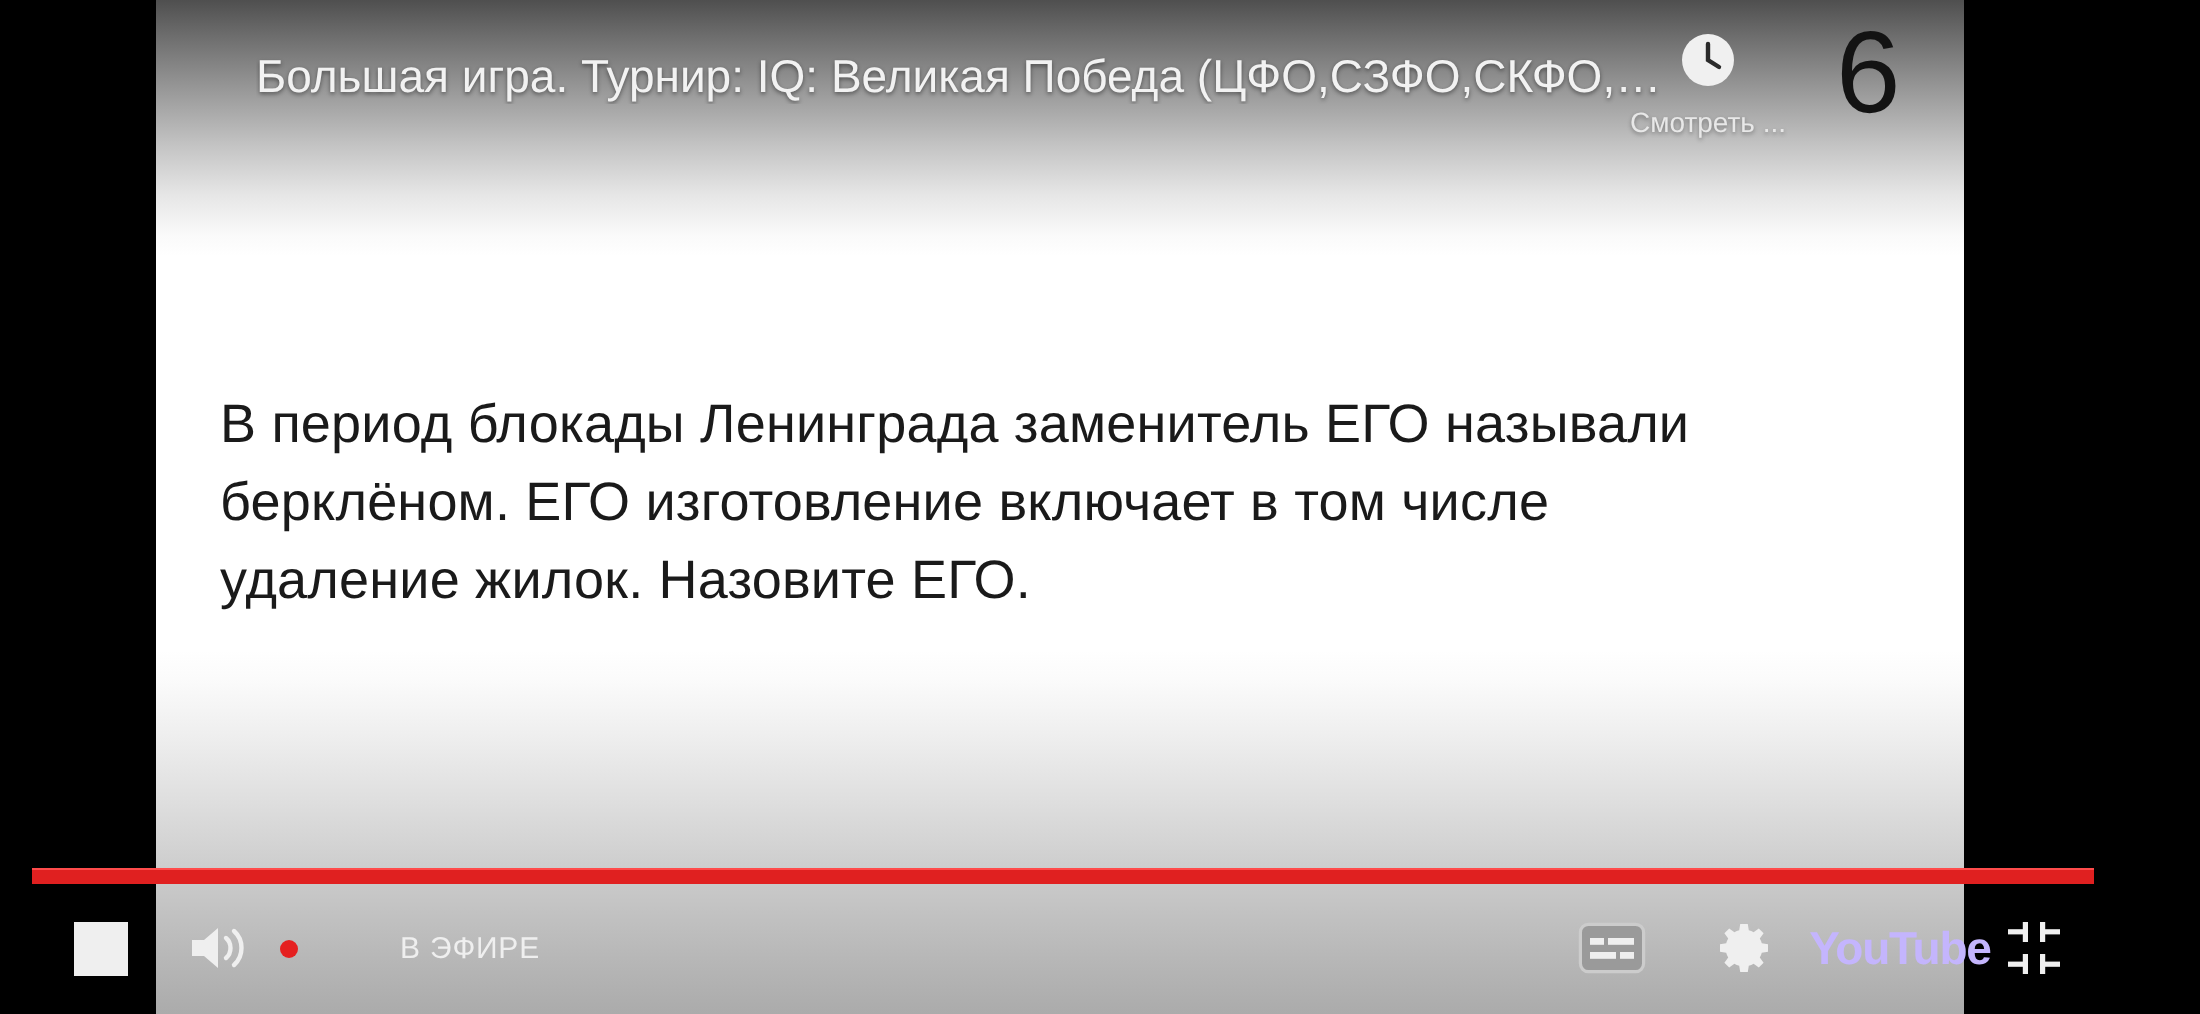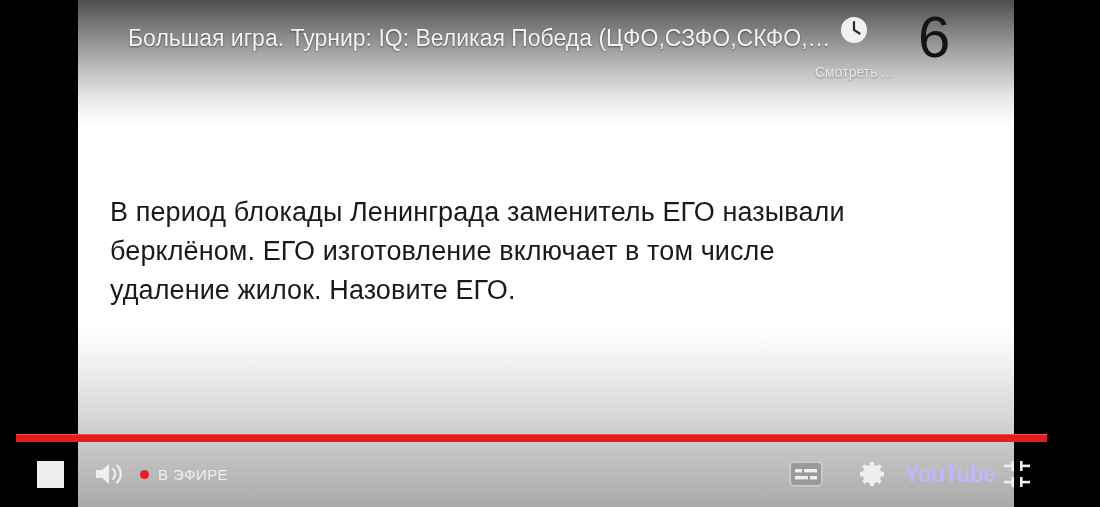--- a/index.html
+++ b/index.html
@@ -17,21 +17,20 @@
     user-select: none;
   }
   
   #video-content {
     position: absolute;
     left: 78px;
     top: 0;
     width: 904px;
     height: 507px;
     background: #ffffff;
-    padding-left: 32px;
   }
   #video-top-shade {
     position: absolute;
     left: 0; top: 0;
     width: 100%;
     height: 128px;
     background: linear-gradient(to bottom,
        #4f4f4f 0%, #6d6d6d 14%, #969696 34%,
        #c2c2c2 56%, #e6e6e6 76%, #fafafa 92%, #ffffff 100%);
   }
@@ -87,21 +86,21 @@
     color: #e8e8e8;
     font-size: 14px;
   }
   .top-action .ta-icon {
     display: block;
     height: 36px;
     line-height: 36px;
   }
   .top-action .ta-label {
     display: block;
-    margin-top: 13px;
+    margin-top: 2px;
     white-space: nowrap;
     text-shadow: 0 1px 2px rgba(0,0,0,.35);
   }
   #watch-later { left: 798px; width: 112px; }
   #share-action { left: 922px; width: 112px; }
   #share-action .ta-label { color: #f4f4f4; }
 
   #overlay-number {
     position: absolute;
     left: 918px;
@@ -151,21 +150,21 @@
   }
   #stop-button { left: 28px; width: 44px; }
   #stop-square {
     width: 27px; height: 27px;
     background: #efefef;
   }
   #volume-button { left: 86px; width: 46px; }
   #live-badge {
     left: 140px;
     width: 130px;
-    justify-content: flex-start;
+    justify-content: space-between;
   }
   #live-dot {
     width: 9px; height: 9px;
     border-radius: 50%;
     background: #e52020;
     margin-right: 9px;
   }
   #live-label {
     color: #efefef;
     font-size: 15px;

